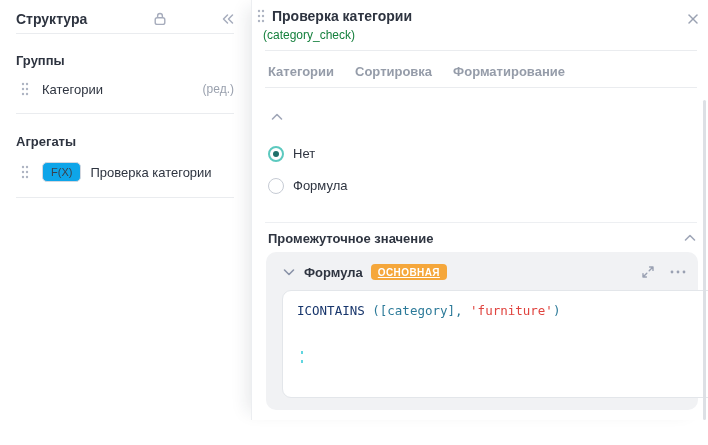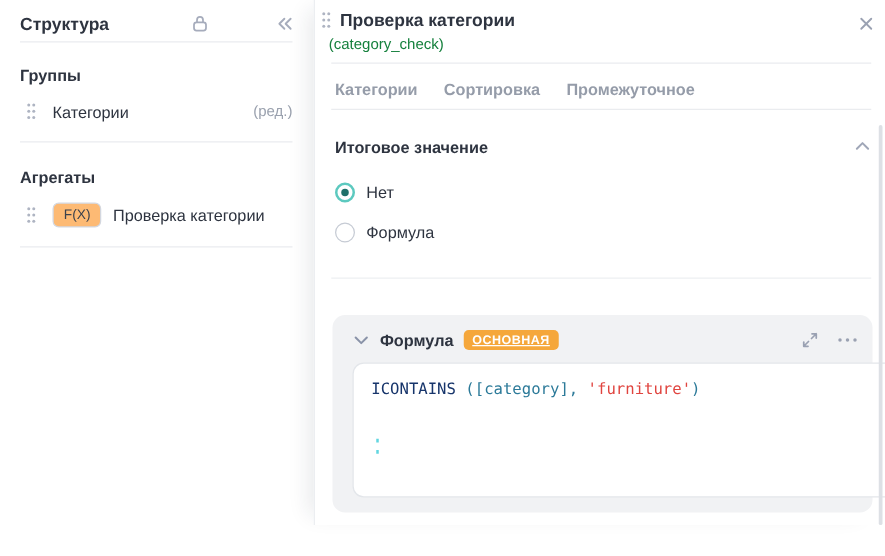--- a/index.html
+++ b/index.html
@@ -12,21 +12,21 @@
   .sb-header { position: absolute; left: 16px; right: 10px; top: 6px; height: 26px; display: flex; align-items: center; gap: 44px; }
   .sb-title { font-size: 14px; font-weight: 700; color: #2E3440; flex: 1; }
   .icon-btn { width: 24px; height: 24px; display: flex; align-items: center; justify-content: center; border: none; background: transparent; cursor: pointer; border-radius: 4px; }
   .divider { position: absolute; left: 16px; right: 16px; height: 1px; background: #EAECEF; }
   .sb-heading { position: absolute; left: 16px; font-size: 13px; font-weight: 700; color: #2E3440; }
   .sb-row { position: absolute; left: 16px; right: 16px; height: 24px; display: flex; align-items: center; cursor: grab; text-align: right; }
   .drag-dots { flex: 0 0 auto; display: block; }
   .sb-row .drag-dots { margin-left: 5px; margin-right: 13px; }
   .sb-item-label { font-size: 13px; color: #2E3440; }
   .sb-edit { margin-left: auto; font-size: 12px; color: #9AA1AE; cursor: pointer; }
-  .fx-badge { font-size: 11px; color: #3A414D; border: 1px solid #D3D7DF; border-radius: 5px; padding: 2px 8px; margin-right: 9px; background: #fdba74; line-height: 14px; }
+  .fx-badge { font-size: 11px; color: #3A414D; border: 1px solid #D3D7DF; border-radius: 5px; padding: 2px 8px; margin-right: 9px; background: #0ea5e9; line-height: 14px; }
 
   
   .panel { position: absolute; left: 251px; top: 0; width: 457px; height: 420px; background: #fff;
            border-left: 1px solid #ECEEF1; box-shadow: -12px 0 16px -8px rgba(30,40,60,0.10); }
   .p-header { position: absolute; left: 5px; top: 8px; right: 30px; }
   .p-header-row { display: flex; align-items: center; }
   .p-header-row .drag-dots { margin-right: 7px; cursor: grab; }
   .p-title { font-size: 14px; font-weight: 700; color: #2E3440; }
   .p-subtitle { margin-top: 4px; margin-left: 6px; font-size: 12px; color: #15803d; }
   .close-btn { position: absolute; top: 7px; right: 3px; }
@@ -163,45 +163,54 @@
           <line x1="3" y1="3" x2="11" y2="11"></line>
             <line x1="11" y1="3" x2="3" y2="11"></line>
         </svg>
       </span>
     </button>
     <div class="divider hdr-divider"></div>
 
     <nav class="tabs">
       <span class="tab">Категории</span>
       <span class="tab">Сортировка</span>
-      <span class="tab">Промежуточное</span>
+      <span class="tab">Форматирование</span>
     </nav>
 
     <div class="section-head" style="top:108px">
-      <span class="section-title">Итоговое значение</span>
       <span class="chev-btn">
         <span>
           <svg width="14" height="14" viewBox="0 0 14 14" fill="none" stroke="#A0A7B8" stroke-width="1.6" stroke-linecap="round" stroke-linejoin="round">
             <polyline points="2.5,9 7,4.5 11.5,9"></polyline>
           </svg>
         </span>
       </span>
     </div>
 
     <label class="radio-row" style="top:146px">
       <span class="radio checked"></span>
       <span class="radio-label">Нет</span>
     </label>
     <label class="radio-row" style="top:178px">
       <span class="radio"></span>
       <span class="radio-label">Формула</span>
     </label>
 
     <div class="divider mid-divider"></div>
 
+    <div class="section-head" style="top:229px">
+      <span class="section-title">Промежуточное значение</span>
+      <span class="chev-btn">
+        <span>
+          <svg width="14" height="14" viewBox="0 0 14 14" fill="none" stroke="#A0A7B8" stroke-width="1.6" stroke-linecap="round" stroke-linejoin="round">
+            <polyline points="2.5,9 7,4.5 11.5,9"></polyline>
+          </svg>
+        </span>
+      </span>
+    </div>
 
     <div class="card">
       <div class="card-head">
         <span class="chev-btn">
           <span>
             <svg width="14" height="14" viewBox="0 0 14 14" fill="none" stroke="#8A93A8" stroke-width="1.6" stroke-linecap="round" stroke-linejoin="round">
               <polyline points="2.5,5 7,9.5 11.5,5"></polyline>
             </svg>
           </span>
         </span>

